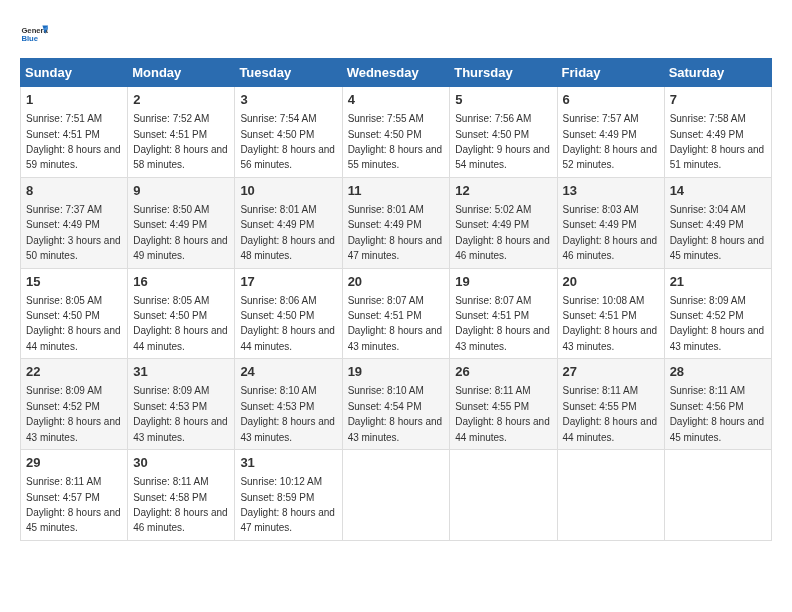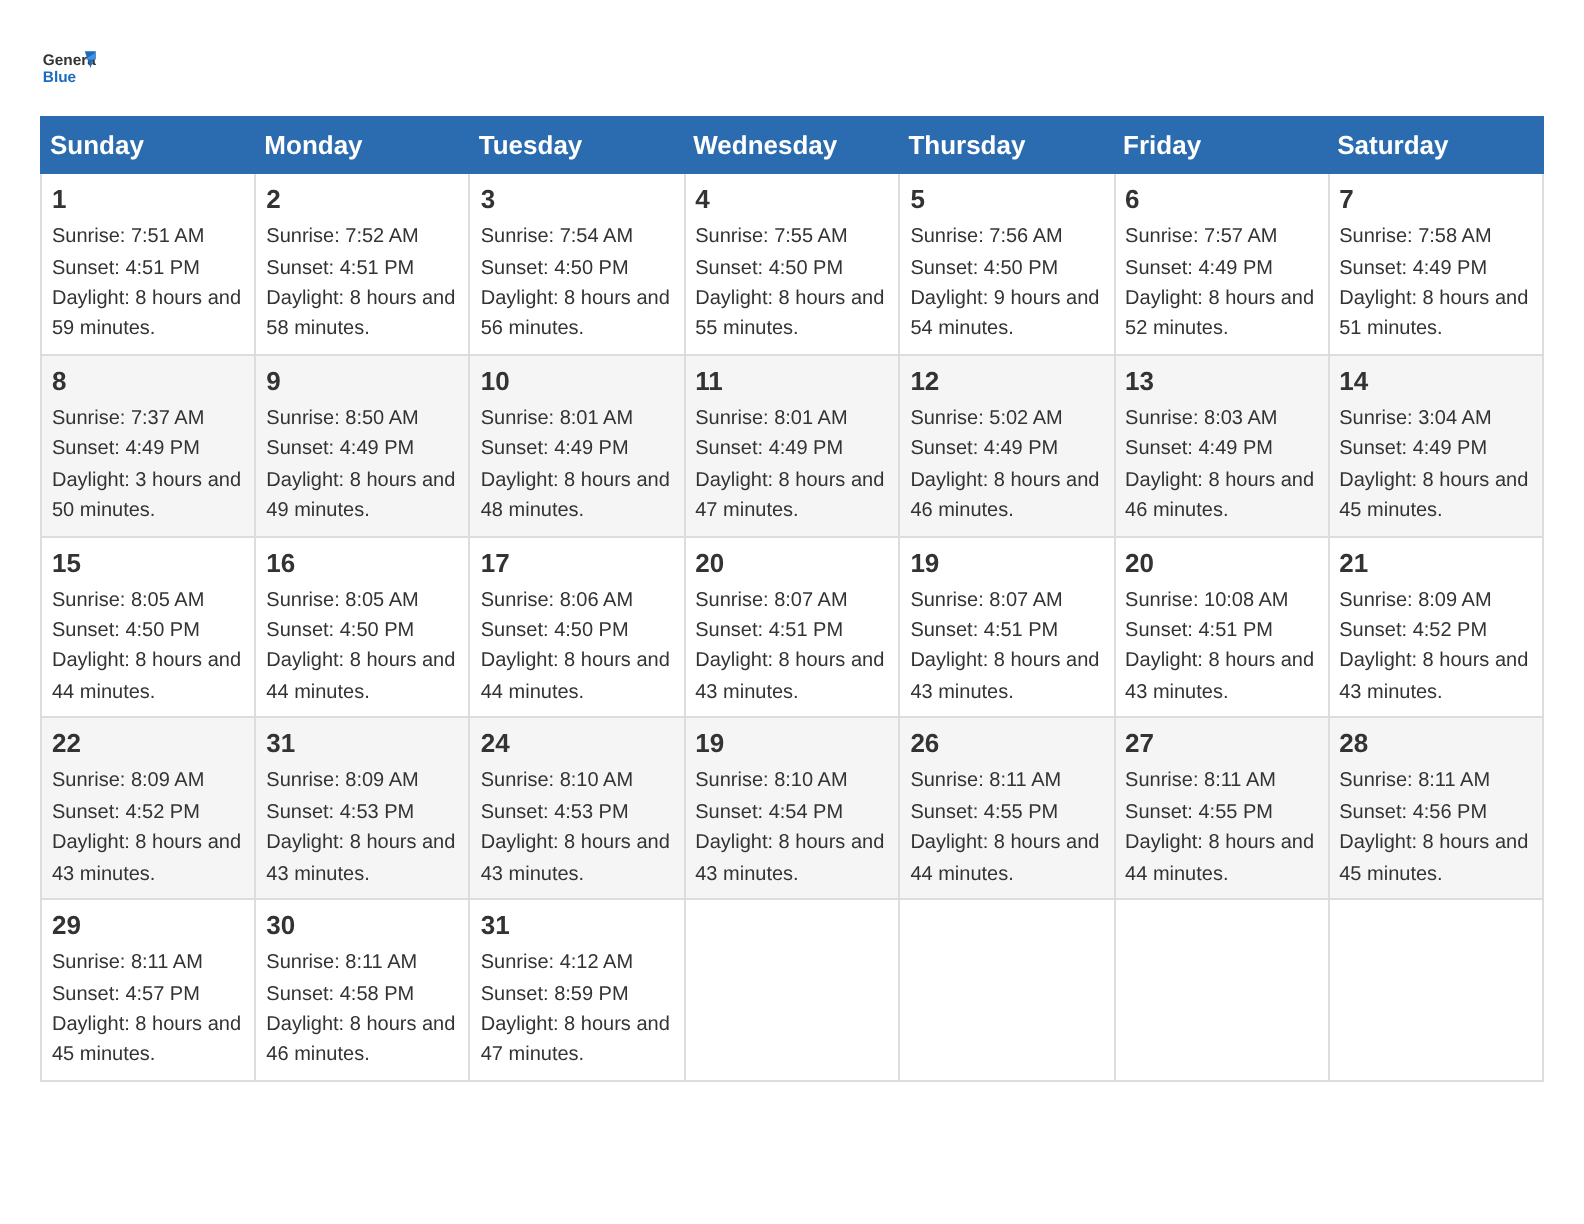--- a/index.html
+++ b/index.html
@@ -152,20 +152,20 @@
         <td><span class="day-num">31</span><span class="day-info">Sunrise: 8:09 AM</span><br><span class="day-info">Sunset: 4:53 PM</span><br><span class="day-info">Daylight: 8 hours and 43 minutes.</span></td>
         <td><span class="day-num">24</span><span class="day-info">Sunrise: 8:10 AM</span><br><span class="day-info">Sunset: 4:53 PM</span><br><span class="day-info">Daylight: 8 hours and 43 minutes.</span></td>
         <td><span class="day-num">19</span><span class="day-info">Sunrise: 8:10 AM</span><br><span class="day-info">Sunset: 4:54 PM</span><br><span class="day-info">Daylight: 8 hours and 43 minutes.</span></td>
         <td><span class="day-num">26</span><span class="day-info">Sunrise: 8:11 AM</span><br><span class="day-info">Sunset: 4:55 PM</span><br><span class="day-info">Daylight: 8 hours and 44 minutes.</span></td>
         <td><span class="day-num">27</span><span class="day-info">Sunrise: 8:11 AM</span><br><span class="day-info">Sunset: 4:55 PM</span><br><span class="day-info">Daylight: 8 hours and 44 minutes.</span></td>
         <td><span class="day-num">28</span><span class="day-info">Sunrise: 8:11 AM</span><br><span class="day-info">Sunset: 4:56 PM</span><br><span class="day-info">Daylight: 8 hours and 45 minutes.</span></td>
       </tr>
       <tr>
         <td><span class="day-num">29</span><span class="day-info">Sunrise: 8:11 AM</span><br><span class="day-info">Sunset: 4:57 PM</span><br><span class="day-info">Daylight: 8 hours and 45 minutes.</span></td>
         <td><span class="day-num">30</span><span class="day-info">Sunrise: 8:11 AM</span><br><span class="day-info">Sunset: 4:58 PM</span><br><span class="day-info">Daylight: 8 hours and 46 minutes.</span></td>
-        <td><span class="day-num">31</span><span class="day-info">Sunrise: 4:12 AM</span><br><span class="day-info">Sunset: 8:59 PM</span><br><span class="day-info">Daylight: 8 hours and 47 minutes.</span></td>
+        <td><span class="day-num">31</span><span class="day-info">Sunrise: 10:12 AM</span><br><span class="day-info">Sunset: 8:59 PM</span><br><span class="day-info">Daylight: 8 hours and 47 minutes.</span></td>
         <td class="empty-cell"></td>
         <td class="empty-cell"></td>
         <td class="empty-cell"></td>
         <td class="empty-cell"></td>
       </tr>
     </tbody>
 </table>
 
 </body></html>

